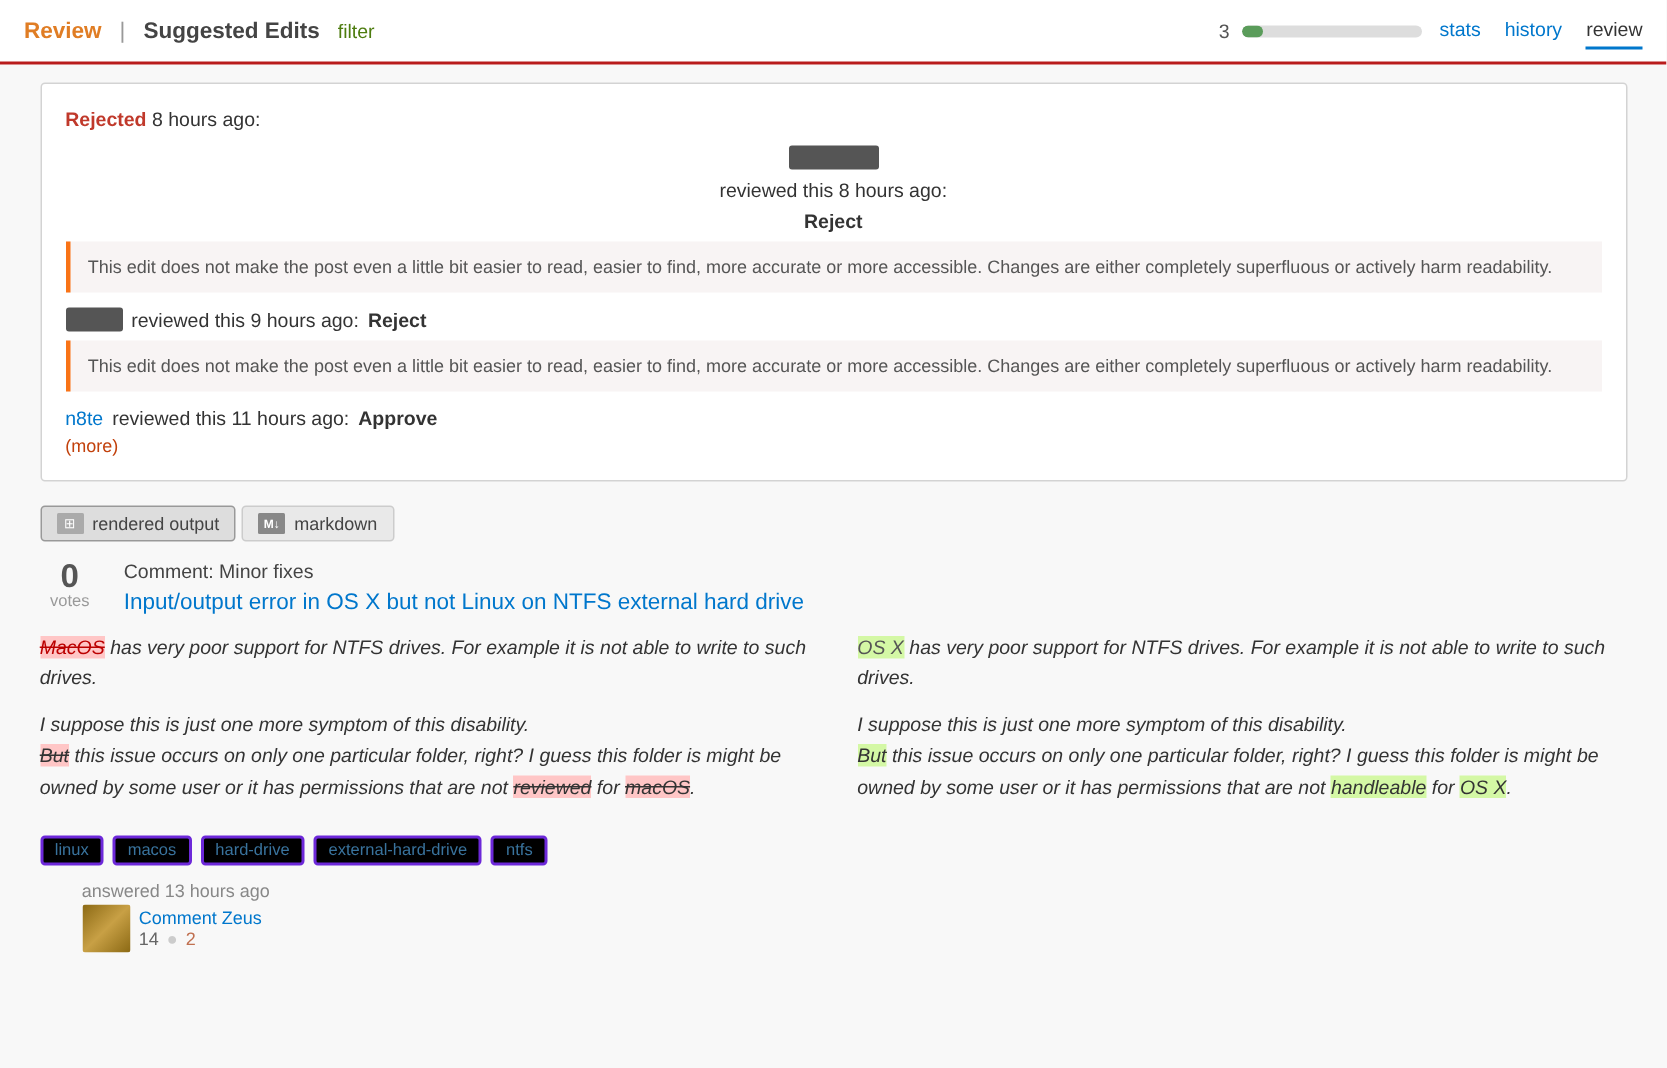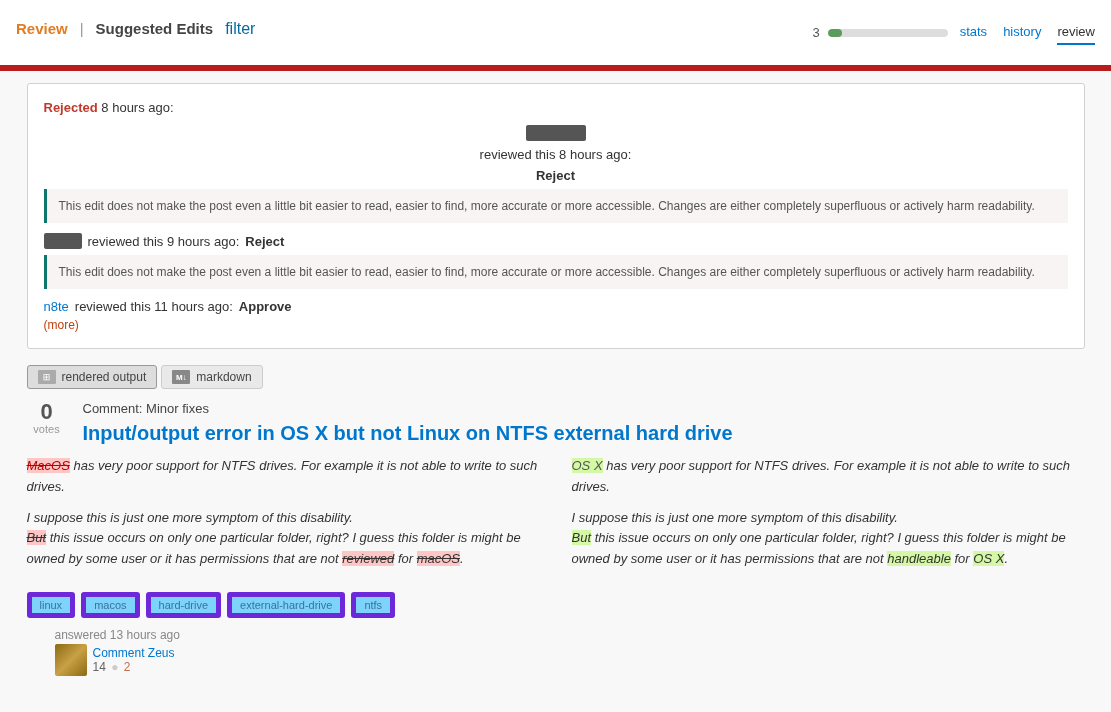--- a/index.html
+++ b/index.html
@@ -1,43 +1,44 @@
 <!DOCTYPE html>
 <html><head>
   <meta charset="utf-8">
   <style>
     * { box-sizing: border-box; margin: 0; padding: 0; }
     body { font-family: Arial, sans-serif; font-size: 13px; color: #333; background: #f8f8f8; }
 
     
     .header {
       display: flex;
-      padding: 20px 16px;
+      align-items: center;
+      padding: 8px 16px;
       background: #fff;
-      border-bottom: 6px solid #b91c1c;
+      border-bottom: 2px solid #b91c1c;
       gap: 12px;
     }
     .header-review {
       color: #e07d24;
       font-size: 15px;
       font-weight: bold;
       text-decoration: none;
     }
     .header-divider {
       color: #999;
       font-size: 15px;
     }
     .header-title {
       font-size: 15px;
       font-weight: bold;
       color: #444;
     }
     .header-filter {
-      color: #0369a1;
-      font-size: 16px;
+      color: #4d7c0f;
+      font-size: 13px;
       cursor: pointer;
     }
     .header-spacer { flex: 1; }
     .progress-area {
       display: flex;
       align-items: center;
       gap: 8px;
     }
     .progress-count {
       font-size: 13px;
@@ -119,21 +120,21 @@
     }
     .review-action-reject {
       font-weight: bold;
       color: #333;
     }
     .review-reason {
       margin-top: 6px;
       margin-left: 0;
       padding: 8px 12px;
       background: #f8f4f4;
-      border-left: 3px solid #0f766e;
+      border-left: 3px solid #f97316;
       color: #555;
       font-size: 12px;
       line-height: 1.5;
     }
     .reviewer-link {
       color: #07c;
       text-decoration: none;
     }
     .review-action-approve {
       font-weight: bold;
@@ -217,23 +218,23 @@
     }
     .post-meta {
       flex: 1;
     }
     .comment-line {
       font-size: 13px;
       color: #444;
       margin-bottom: 4px;
     }
     .post-title {
-      font-size: 20px;
+      font-size: 15px;
       color: #07c;
-      font-weight: bold;
+      font-weight: normal;
       cursor: pointer;
       text-decoration: none;
       line-height: 1.3;
     }
 
     
     .diff-container {
       display: flex;
       gap: 32px;
       margin-bottom: 12px;
@@ -265,22 +266,22 @@
     }
 
     
     .tags-row {
       display: flex;
       gap: 6px;
       flex-wrap: wrap;
       margin-bottom: 10px;
     }
     .tag {
-      border: 5px solid #6d28d9;
-      background: #7dd3fc;
+      border: 2px solid #6d28d9;
+      background: #000000;
       color: #39739d;
       padding: 2px 8px;
       border-radius: 3px;
       font-size: 11px;
       cursor: pointer;
     }
 
     
     .user-info-row {
       display: flex;

